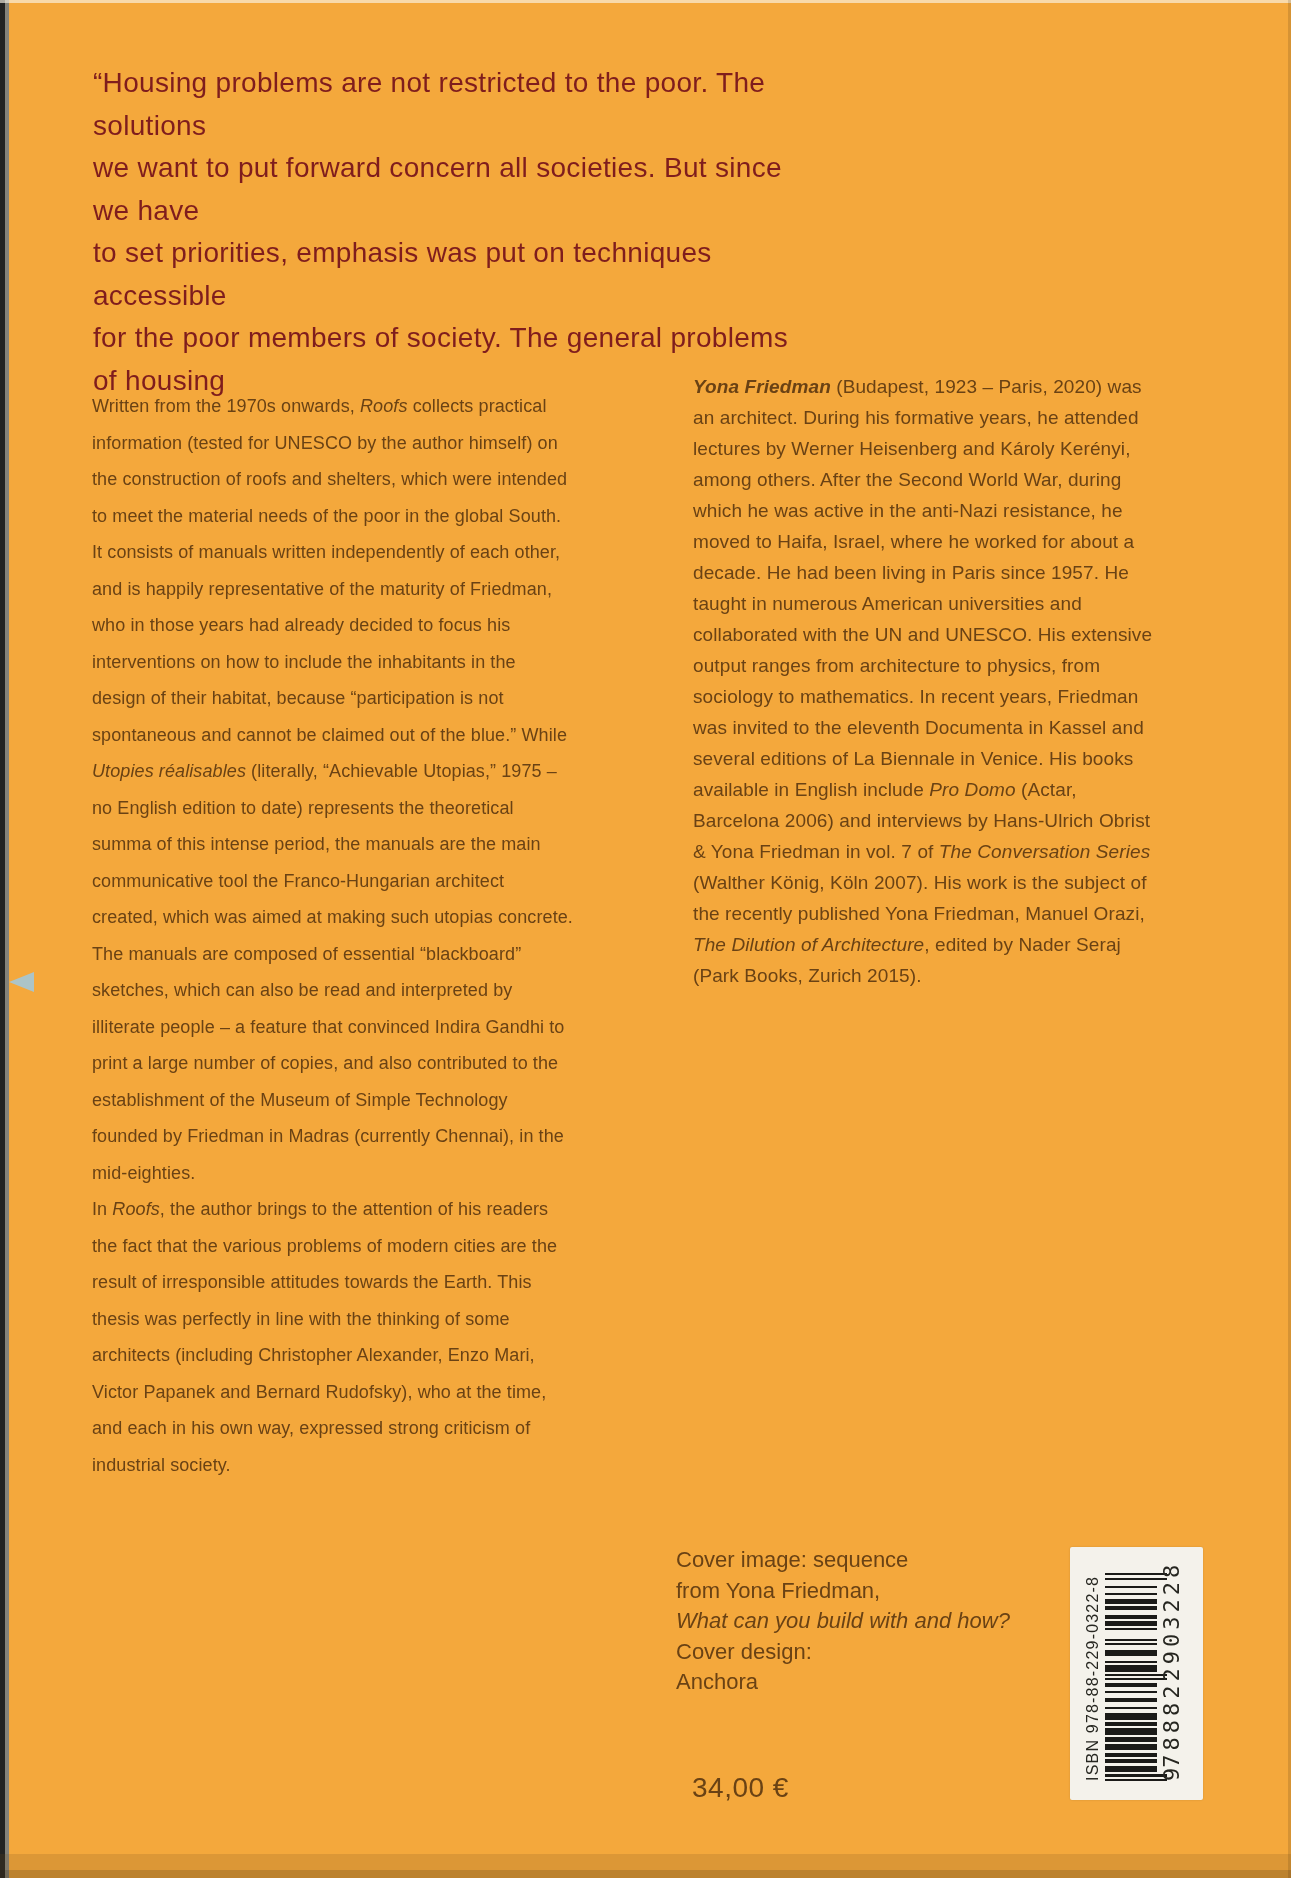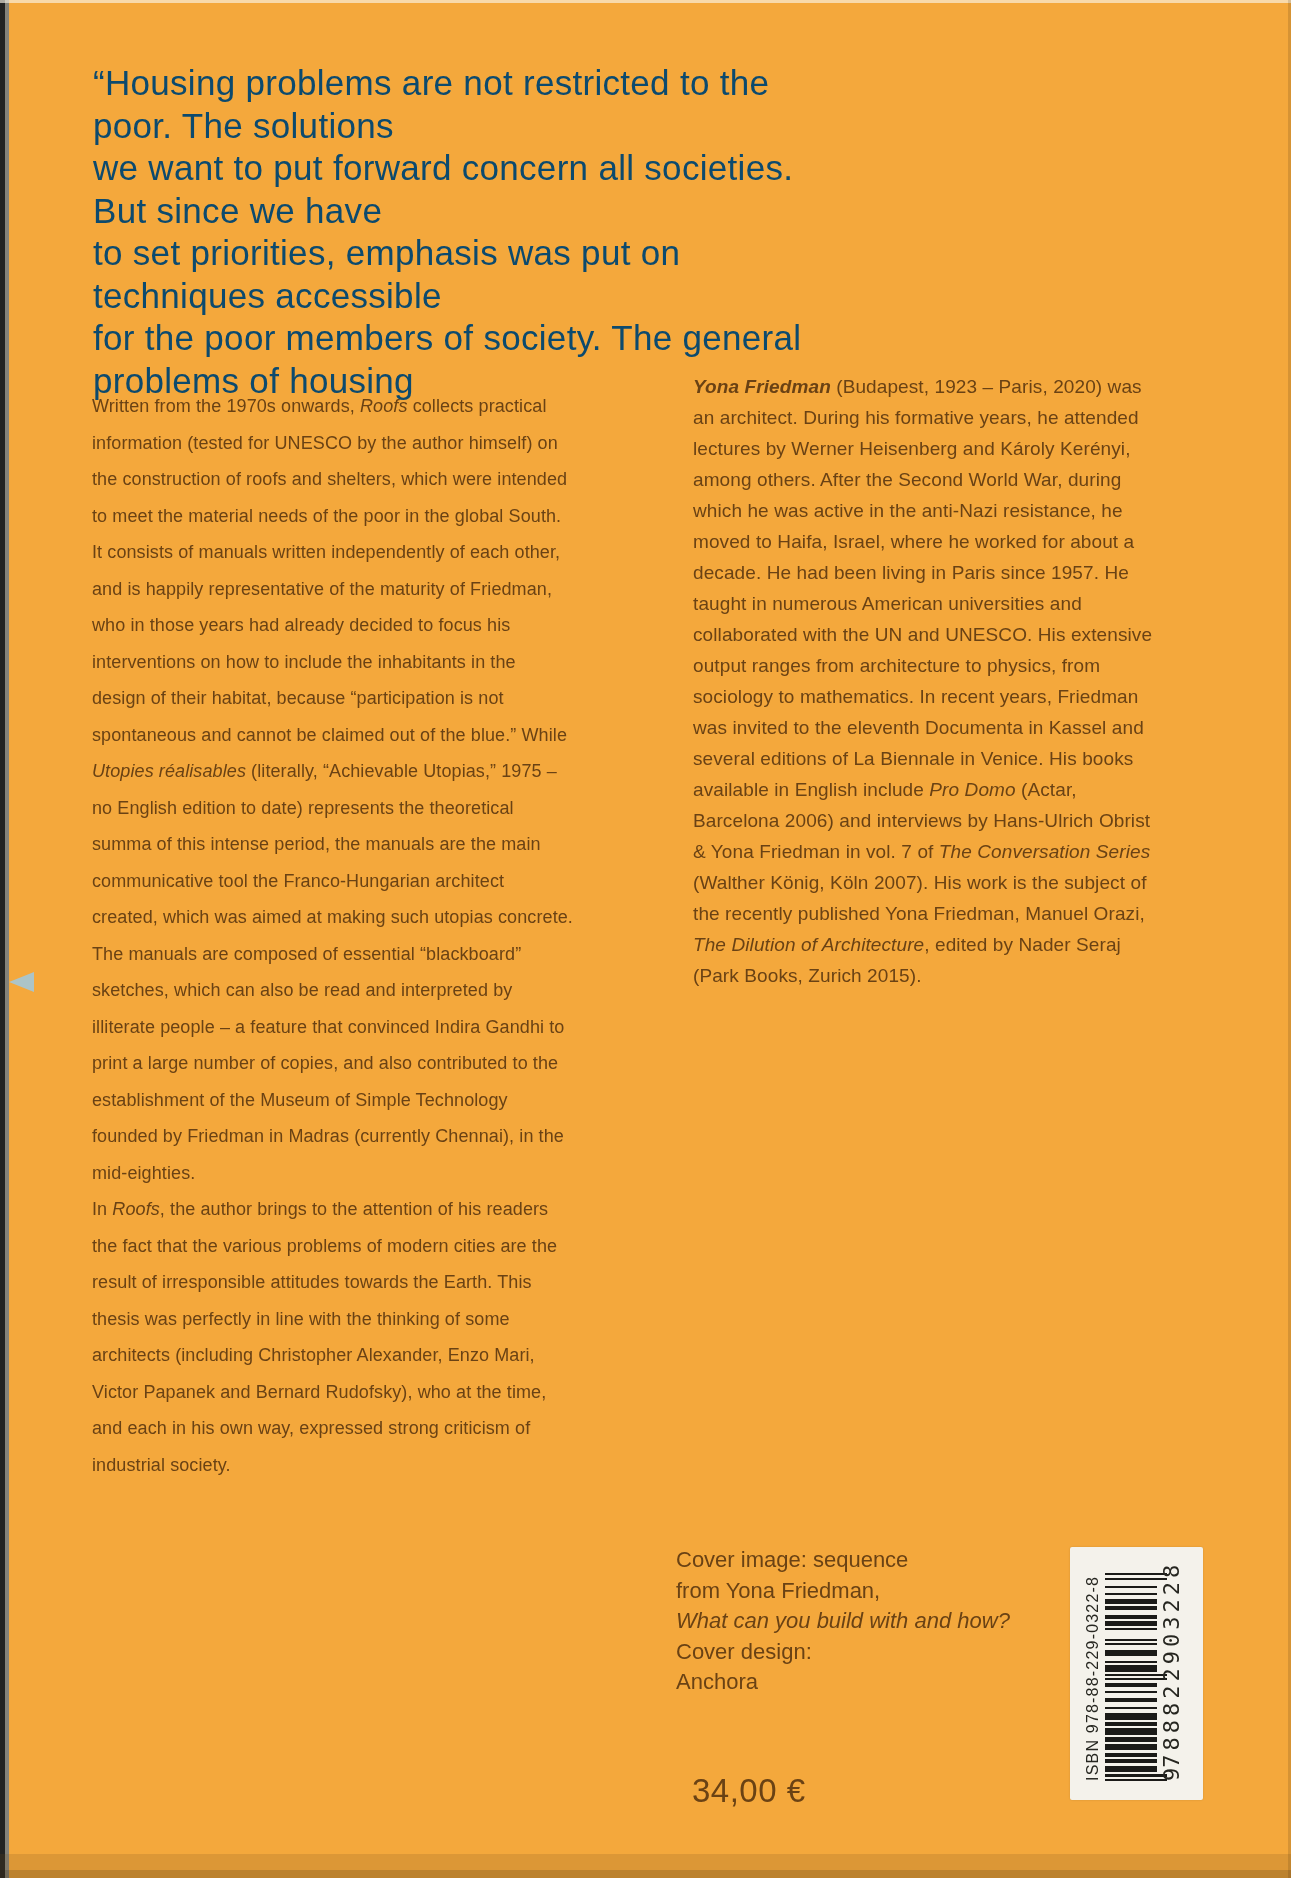--- a/index.html
+++ b/index.html
@@ -13,39 +13,39 @@
   .edge{position:absolute;}
   .edge-left-dark{left:0;top:0;width:5px;height:100%;background:#232322;}
   .edge-left-mid{left:5px;top:0;width:4px;height:100%;background:#85837a;}
   .edge-top{left:0;top:0;width:100%;height:3px;background:rgba(250,245,230,.65);}
   .edge-right{right:0;top:0;width:3px;height:100%;background:rgba(0,0,0,.12);}
   .edge-bottom-band{left:0;bottom:8px;width:100%;height:16px;background:rgba(110,75,25,.18);}
   .edge-bottom-line{left:0;bottom:0;width:100%;height:8px;background:rgba(70,50,20,.32);}
 
   .pull-quote{
     position:absolute;left:93px;top:62px;width:720px;
-    font-size:35px;line-height:42.5px;letter-spacing:.3px;
-    color:#0c4a6e;
+    font-size:28px;line-height:42.5px;letter-spacing:.3px;
+    color:#7f1d1d;
   }
   .descr{
     position:absolute;left:92px;top:369px;width:482px;
     font-size:18px;line-height:36.5px;letter-spacing:.1px;margin-top:19px;
   }
   .bio{
     position:absolute;left:693px;top:371px;width:462px;
     font-size:19px;line-height:31px;letter-spacing:.1px;
   }
   .descr p,.bio p{margin:0;}
   .credits{
     position:absolute;left:676px;top:1545px;width:420px;
     font-size:22px;line-height:30.5px;
   }
   .price{
     position:absolute;left:692px;top:1772px;
-    font-size:33px;letter-spacing:.5px;
+    font-size:28px;letter-spacing:.5px;
   }
   .italic{font-style:italic;}
   .bold{font-weight:bold;font-style:italic;}
 
   .blue-mark{
     position:absolute;left:9px;top:972px;width:0;height:0;
     border-top:10px solid transparent;border-bottom:10px solid transparent;
     border-right:25px solid #a4c6d6;opacity:.9;
   }
 

